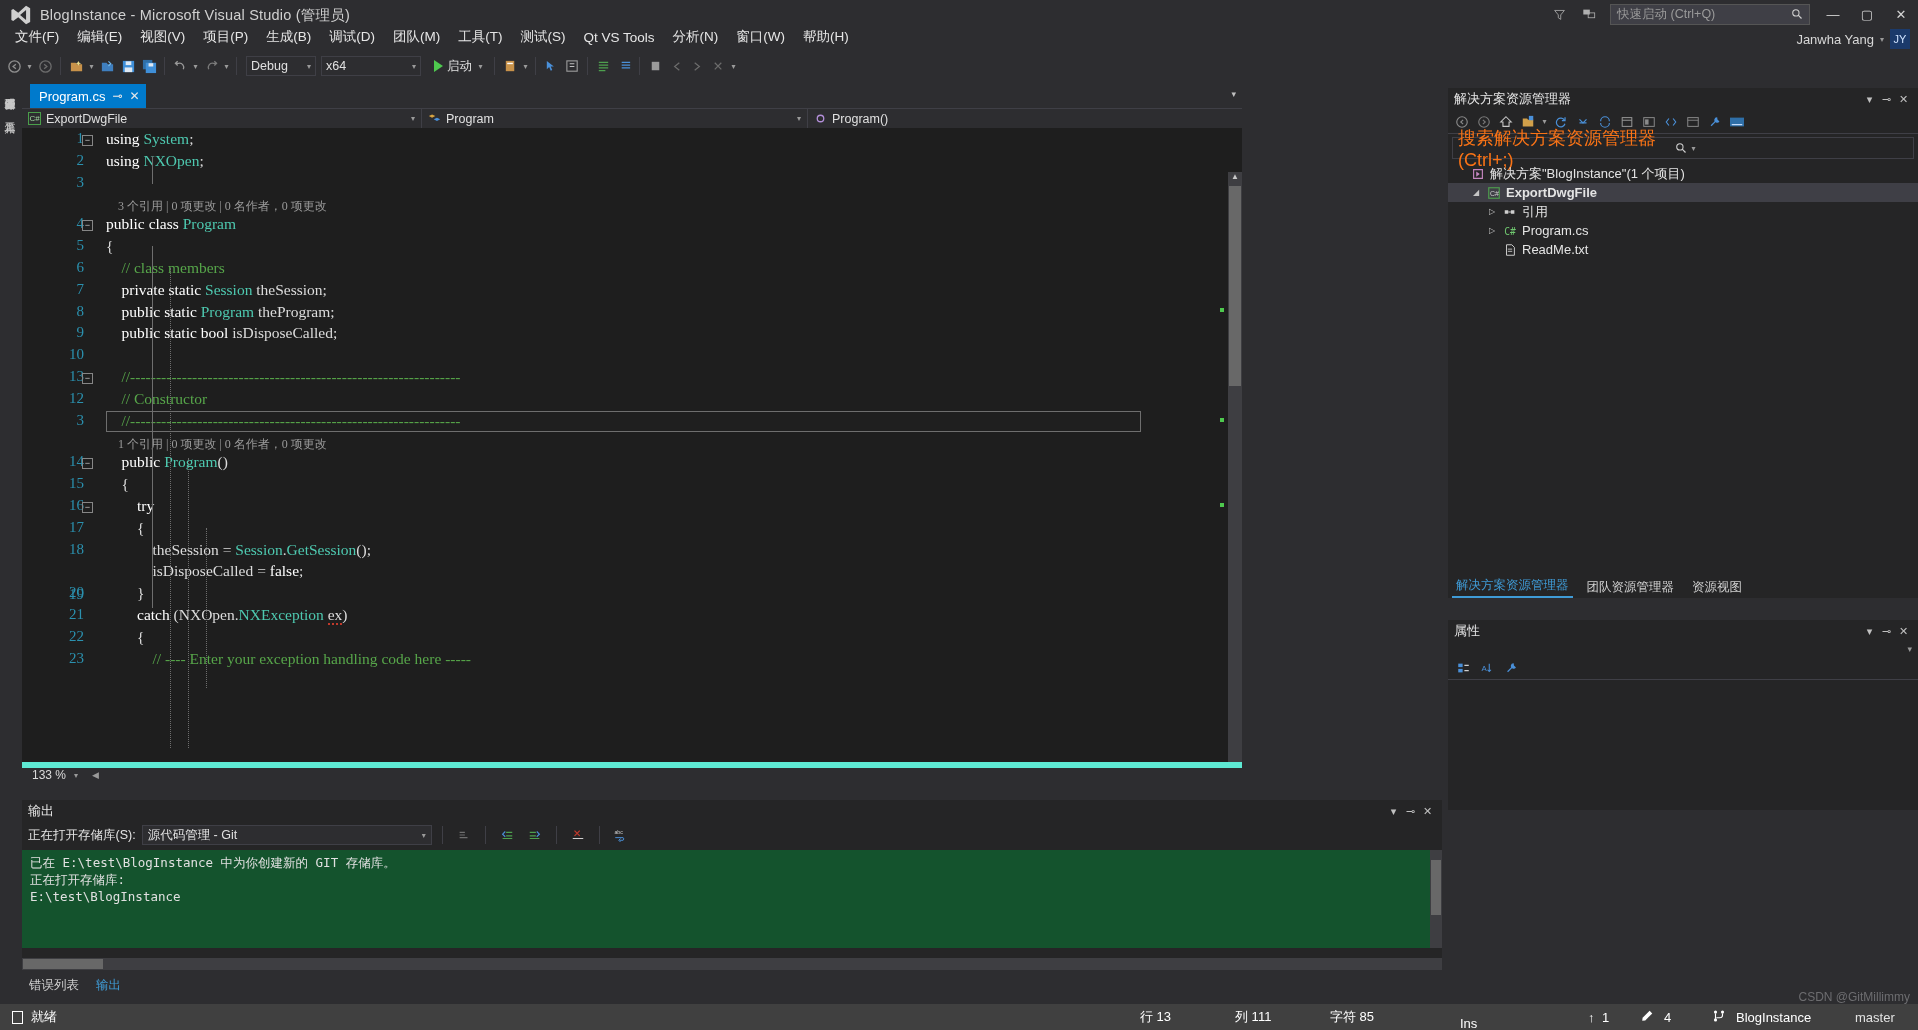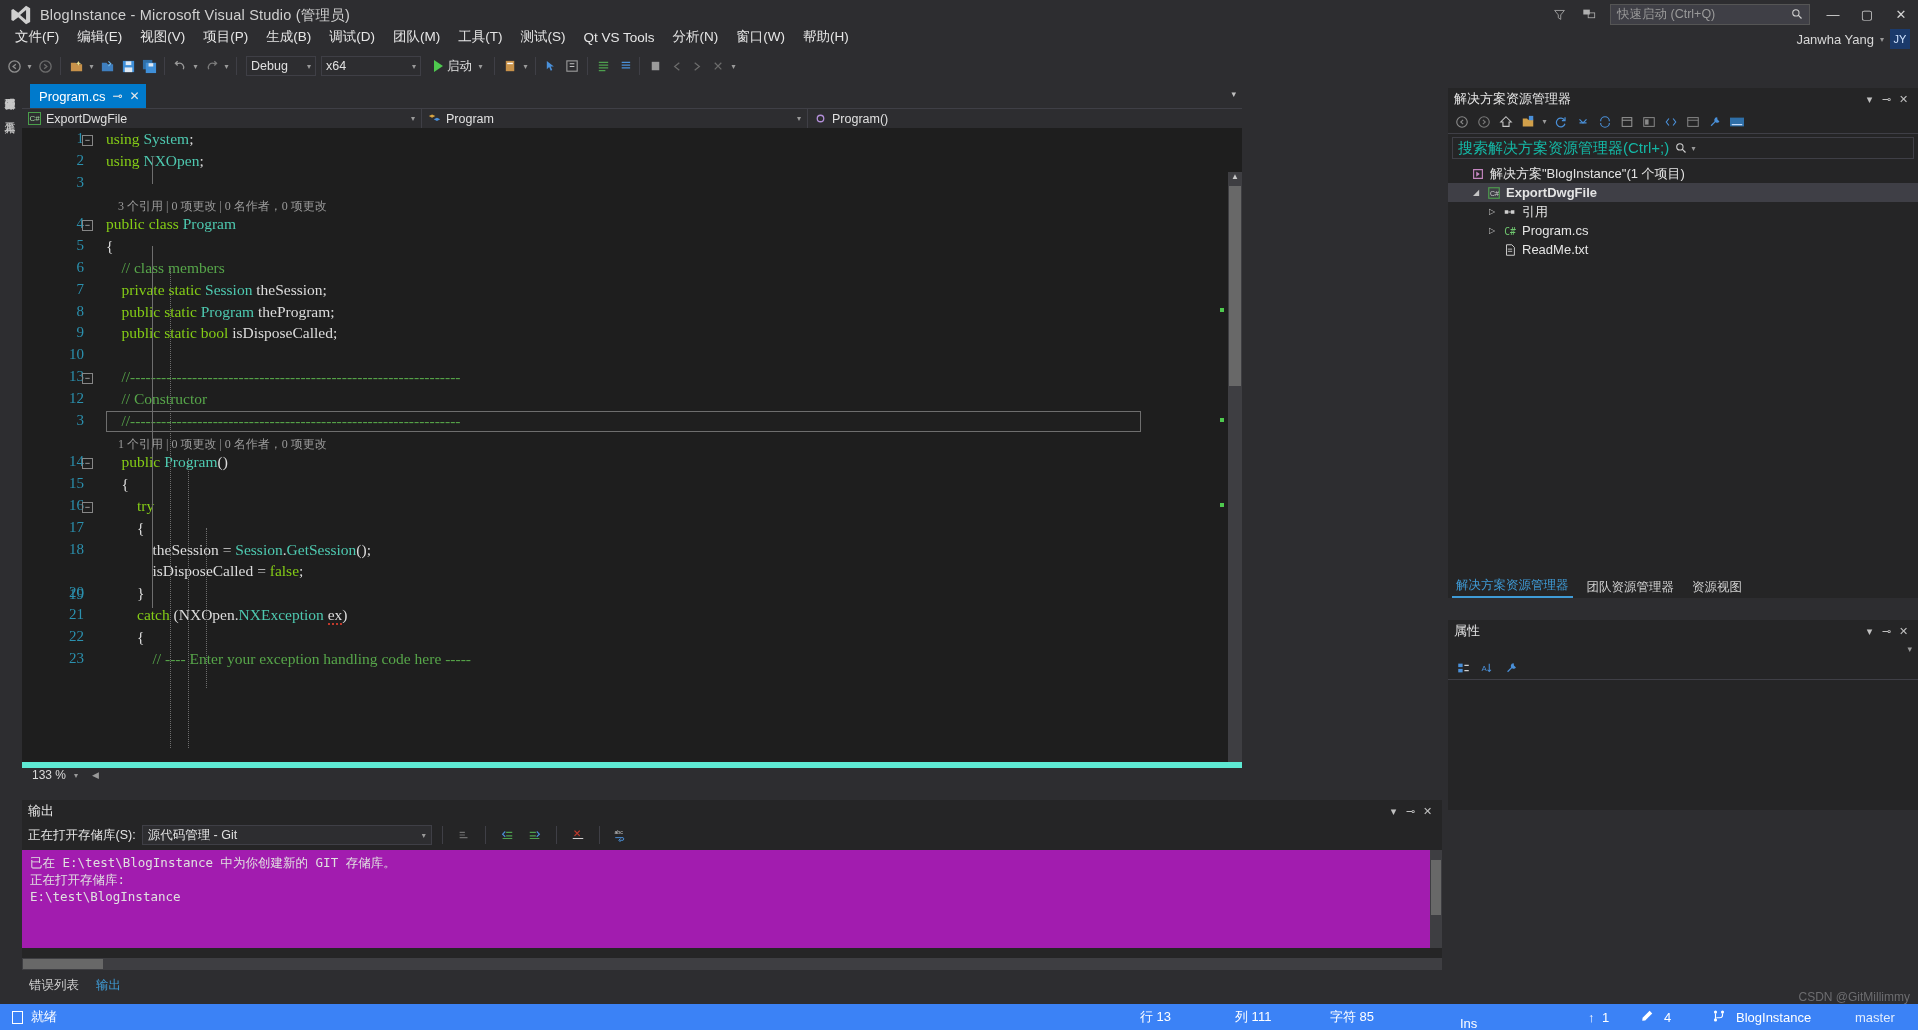--- a/index.html
+++ b/index.html
@@ -69,33 +69,33 @@
   .vscroll { position:absolute; right:0; top:44px; width:14px; height:634px; background:#3e3e42; }
   .vthumb { position:absolute; right:1px; top:2px; width:12px; background:#686868; }
   .vmark { position:absolute; right:18px; width:4px; height:4px; background:#4ec94e; }
   .sc-up,.sc-dn { position:absolute; right:1px; width:12px; height:12px; color:#c8c8c8; font-size:8px; text-align:center; }
   .zoombar { position:absolute; left:0; bottom:0; width:1220px; height:20px; background:#2d2d30; border-top:6px solid #5eead4; display:flex; align-items:center; }
   .zoomsel { font-size:12px; color:#dcdcdc; padding-left:10px; }
   .zoomcaret { font-size:8px; color:#999; padding-left:8px; }
   .hscroll-left { font-size:9px; color:#999; padding-left:14px; }
 
   
-  .kw { color:#84cc16;margin-top:30px; } .ty { color:#4ec9b0; } .cm { color:#57a64a; }
+  .kw { color:#ffffff;margin-top:30px; } .ty { color:#4ec9b0; } .cm { color:#57a64a; }
   .id { color:#dcdcdc; }
   .squig { border-bottom:2px dotted #c0392b; }
 
   
   .sol { position:absolute; left:1448px; top:88px; width:470px; height:510px; background:#252526; }
   .panel-hdr { height:22px; display:flex; align-items:center; padding:0 6px; }
   .panel-title { font-size:13px; color:#e6e6e6; flex:1; }
   .panel-ico { width:17px; height:18px; display:flex; align-items:center; justify-content:center; color:#c0c0c0; font-size:11px; }
   .sol-toolbar { height:24px; display:flex; align-items:center; padding:0 4px; gap:2px; border-bottom:1px solid #3f3f46; }
   .sol-tb { width:20px; height:20px; display:flex; align-items:center; justify-content:center; color:#c5c5c5; }
   .sol-search { height:22px; margin:3px 4px; background:#252526; border:1px solid #3f3f46; display:flex; align-items:center; padding:0 5px; }
-  .sol-search span { flex:1; font-size:15px; color:#14b8a6; }
+  .sol-search span { flex:1; font-size:18px; color:#f97316; }
   .tree { padding-top:2px; }
   .trow { height:19px; display:flex; align-items:center; font-size:13px; color:#e4e4e4; padding-left:6px; gap:5px; }
   .trow.sel { background:#3f3f46; }
   .tw { width:12px; color:#c5c5c5; font-size:8px; text-align:center; }
   .sol-tabs { position:absolute; left:0; bottom:0; width:470px; height:22px; display:flex; align-items:flex-end; gap:10px; padding-left:4px; }
   .sol-tab { font-size:12.5px; color:#d0d0d0; padding:2px 4px; }
   .sol-tab.act { color:#3f9bd6; border-bottom:2px solid #3f9bd6; }
 
   
   .props { position:absolute; left:1448px; top:620px; width:470px; height:190px; background:#252526; }
@@ -103,32 +103,32 @@
   .props-caret { position:absolute; right:6px; top:24px; font-size:9px; color:#9a9a9a; }
 
   
   .outpanel { position:absolute; left:22px; top:800px; width:1420px; height:170px; background:#252526; }
   .out-hdr { height:22px; display:flex; align-items:center; padding:0 6px; }
   .out-toolbar { height:26px; display:flex; align-items:center; padding:0 6px; gap:6px; }
   .out-label { font-size:12.5px; color:#e4e4e4; }
   .out-combo { width:290px; height:20px; background:#2d2d30; border:1px solid #3f3f46; display:flex; align-items:center; padding:0 5px; font-size:12.5px; color:#e0e0e0; }
   .out-combo .cv { flex:1; }
   .out-btn { width:22px; height:20px; display:flex; align-items:center; justify-content:center; color:#c8c8c8; }
-  .out-body { position:absolute; left:0; top:50px; width:1420px; height:98px; background:#a21caf; padding:4px 8px; }
+  .out-body { position:absolute; left:0; top:50px; width:1420px; height:98px; background:#14532d; padding:4px 8px; }
   .out-line { font-size:12.5px; color:#e0e0e0; font-family:"DejaVu Sans Mono", monospace; line-height:17px; white-space:pre; }
   .out-vs { position:absolute; right:0; top:50px; width:12px; height:98px; background:#3e3e42; }
   .out-hs { position:absolute; left:0; bottom:0; width:1420px; height:12px; background:#3e3e42; }
 
   
   .btabs { position:absolute; left:22px; top:974px; height:22px; display:flex; align-items:center; gap:3px; }
   .btab { font-size:12.5px; color:#d0d0d0; padding:2px 7px; }
   .btab.act { color:#3f9bd6; background:#2d2d30; }
 
   
-  .status { position:absolute; left:0; bottom:0; width:1918px; height:26px; background:#3b82f6; display:flex; align-items:center; color:#fff; font-size:13px; }
+  .status { position:absolute; left:0; bottom:0; width:1918px; height:26px; background:#404040; display:flex; align-items:center; color:#fff; font-size:13px; }
   .st-left { display:flex; align-items:center; gap:8px; padding-left:12px; }
   .st-seg { position:absolute; }
   .flag { width:11px; height:13px; border:1.6px solid #fff; }
   .watermark { position:absolute; right:8px; bottom:26px; font-size:12px; color:#6d6d70; }
 </style>
 </head>
 <body>
 
 <div id="app">
 

